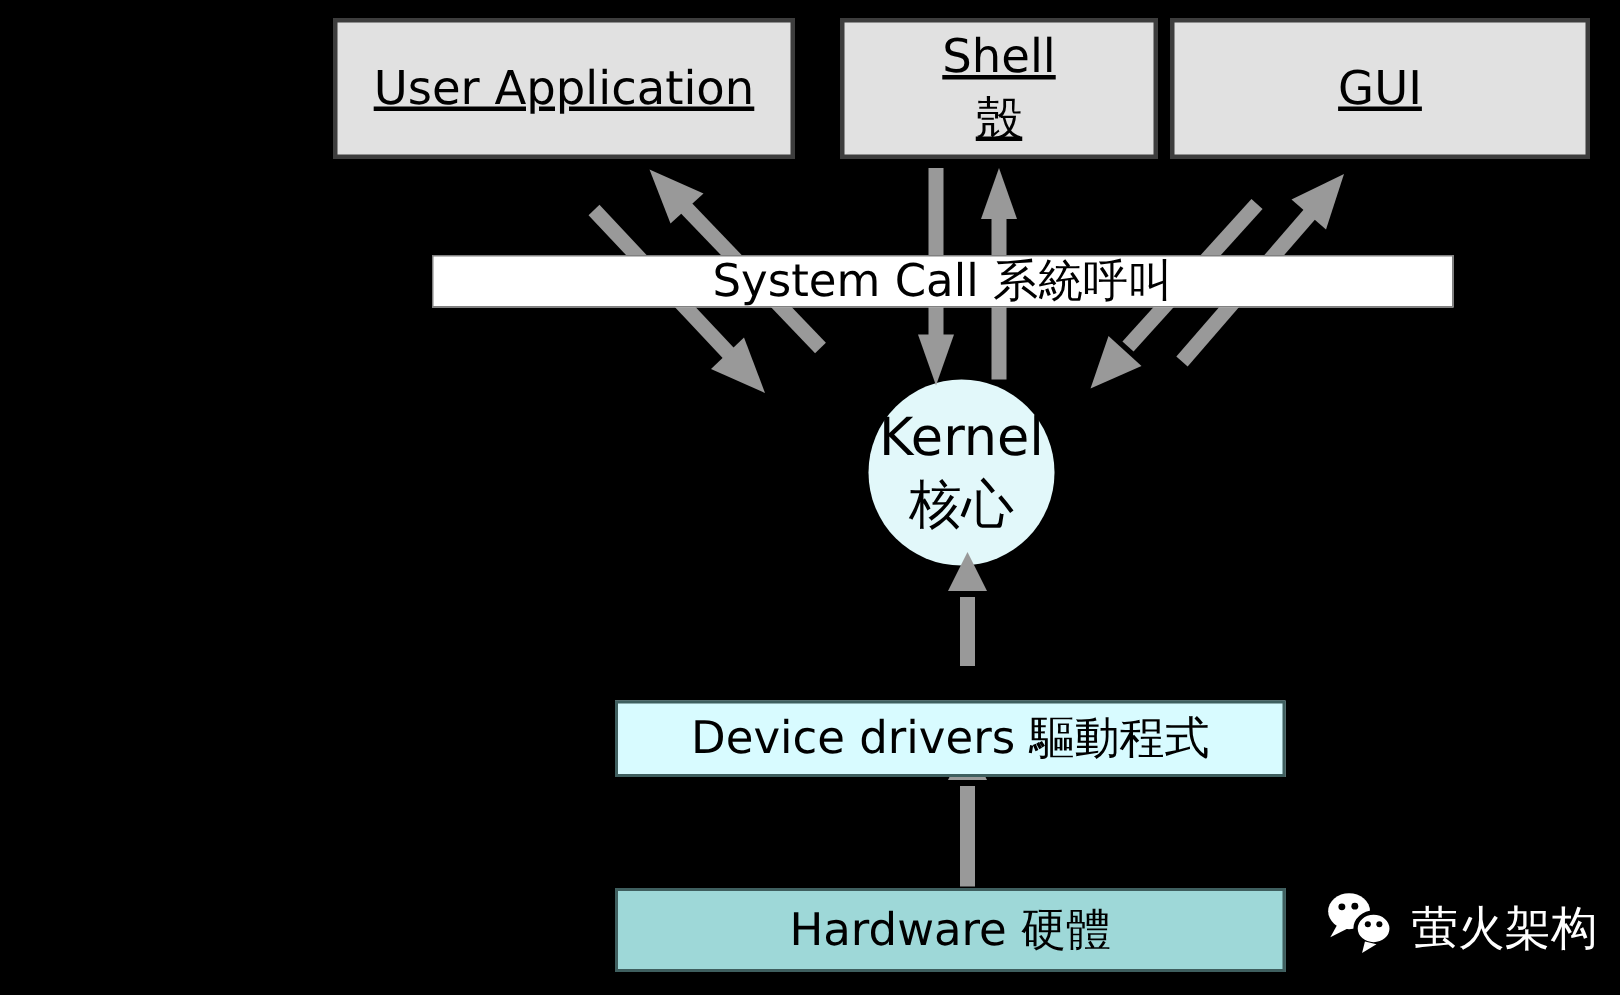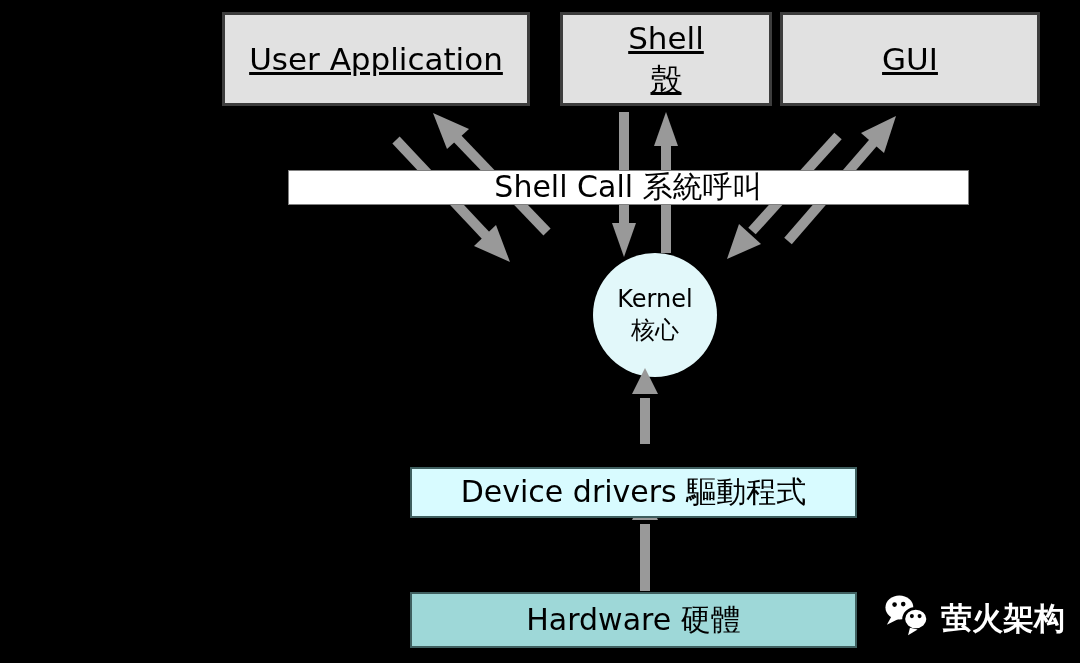--- a/index.html
+++ b/index.html
@@ -24,43 +24,43 @@
     overflow:hidden;
   }
   .arrow-layer{position:absolute;left:0;top:0;width:1080px;height:663px;z-index:2;}
   .node{position:absolute;display:flex;flex-direction:column;align-items:center;justify-content:center;text-align:center;box-sizing:border-box;}
   .topbox{
     background:var(--box-fill);border:3px solid var(--box-border);
     font-size:31px;line-height:1.32;z-index:3;text-decoration:underline;
   }
   .box-ua{left:222px;top:12px;width:308px;height:94px;}
   .box-shell{left:560px;top:12px;width:212px;height:94px;}
-  .box-gui{left:780px;top:12px;width:260px;height:94px;}
+  .box-gui{left:780px;top:12px;width:280px;height:94px;}
   .syscall{
     left:288px;top:170px;width:681px;height:35px;
     background:var(--bar-fill);border:1px solid var(--bar-border);
     font-size:30px;z-index:3;flex-direction:row;
   }
   .kernel{
-    left:593px;top:253px;width:124px;height:124px;border-radius:50%;
-    background:var(--kernel-fill);font-size:24px;line-height:1.28;z-index:1;
+    left:579px;top:253px;width:124px;height:124px;border-radius:50%;
+    background:var(--kernel-fill);font-size:35px;line-height:1.28;z-index:1;
   }
   .device{
     left:410px;top:443px;width:447px;height:51px;
     background:var(--device-fill);border:2px solid var(--device-border);
     font-size:30px;z-index:3;flex-direction:row;margin-top:24px;
   }
   .hardware{
     left:410px;top:592px;width:447px;height:56px;
     background:var(--hardware-fill);border:2px solid var(--hardware-border);
     font-size:30px;z-index:3;flex-direction:row;
   }
   .watermark{
     position:absolute;left:884px;top:590px;height:58px;display:flex;align-items:center;gap:7px;
-    z-index:3;color:var(--watermark);font-size:31px;font-weight:700;white-space:nowrap;
+    z-index:3;color:var(--watermark);font-size:31px;font-weight:400;white-space:nowrap;
   }
   .wm-icon{width:50px;height:54px;flex:0 0 auto;}
   .arrow line{stroke:var(--arrow);stroke-width:10;}
   .arrow polygon{fill:var(--arrow);}
 </style>
 </head>
 <body>
 
 <div class="stage">
 
@@ -109,21 +109,21 @@
   </div>
   <div class="node topbox box-shell">
     <div>Shell</div>
     <div>殼</div>
   </div>
   <div class="node topbox box-gui">
     <div>GUI</div>
   </div>
 
   <div class="node syscall">
-    <span>Shell Call 系統呼叫</span>
+    <span>System Call 系統呼叫</span>
   </div>
 
   <div class="node device">
     <span>Device drivers 驅動程式</span>
   </div>
 
   <div class="node hardware">
     <span>Hardware 硬體</span>
   </div>
 

